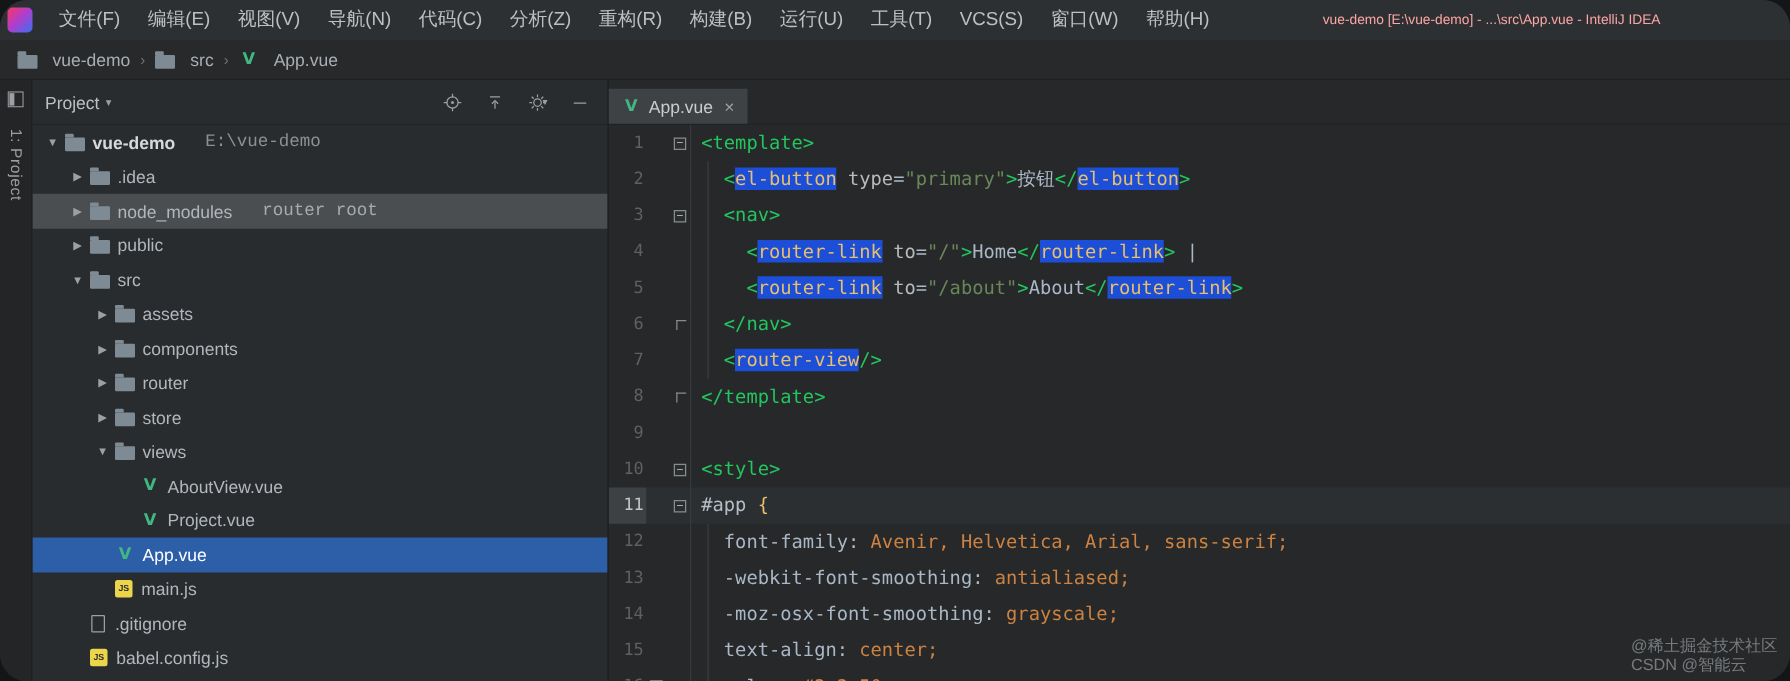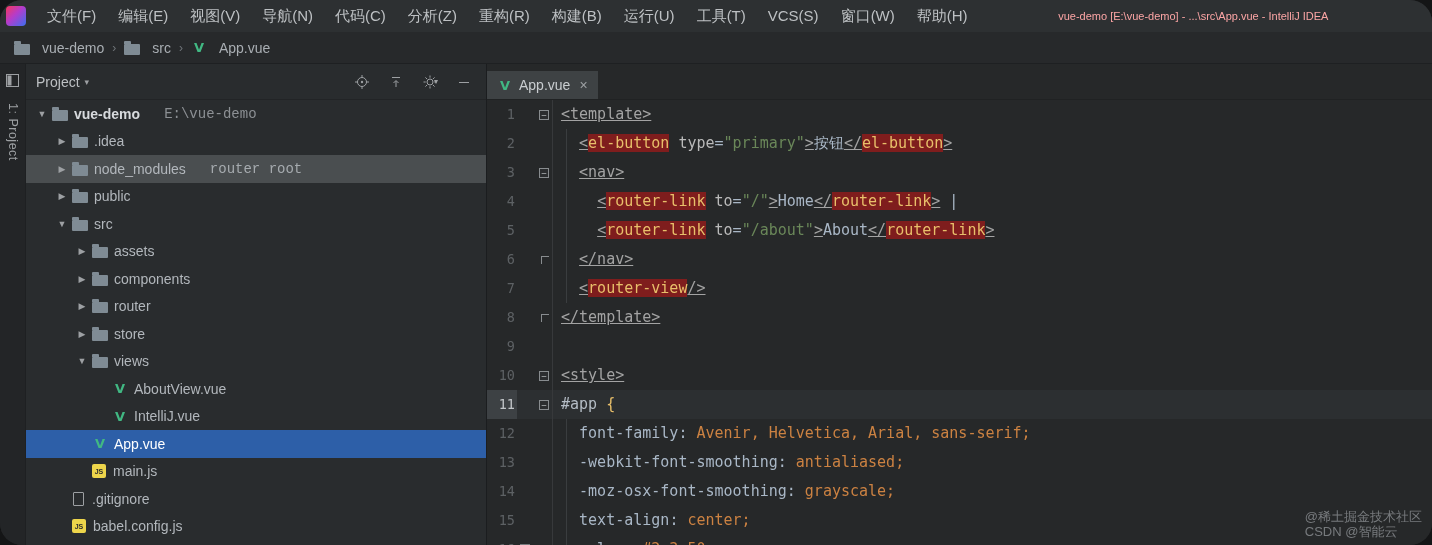--- a/index.html
+++ b/index.html
@@ -76,22 +76,22 @@
   .ln { width: 30px; flex-shrink: 0; text-align: right; color: #5D6164; font-size: 13.5px; padding-right: 2px; }
   .line.cur .ln { background: #3D4144; color: #C2C6C9; }
   .gut { width: 36px; flex-shrink: 0; position: relative; border-right: 1px solid #37393B; }
   .fold { position: absolute; top: 50%; transform: translateY(-50%); right: 3px; }
   .fold.minus { width: 10px; height: 10px; border: 1px solid #888C8F; background: #2B2D2F; color: #B0B4B7;
     font-size: 9px; line-height: 8px; text-align: center; }
   .fold.end { width: 8px; height: 8px; border-top: 1px solid #888C8F; border-left: 1px solid #888C8F; }
   .swatch { position: absolute; left: 3px; top: 9px; width: 10px; height: 10px; border: 1px solid #777B7E; }
   .codespan { padding-left: 8px; }
 
-  .tk-tag   { color: #a3a3a3; text-decoration: underline; }
-  .tk-hl    { color: #E8BF6A; background: #7f1d1d; text-align: right; }
+  .tk-tag   { color: #22c55e; }
+  .tk-hl    { color: #E8BF6A; background: #1d4ed8; text-align: right; }
   .tk-attr  { color: #BABABA; }
   .tk-str   { color: #6A8759; }
   .tk-txt   { color: #A9B7C6; }
   .tk-pl    { color: #A9B7C6; }
   .tk-prop  { color: #A9B7C6; }
   .tk-val   { color: #CC8242; }
   .tk-sel   { color: #B5BDC6; }
   .tk-brace { color: #E8BF6A; }
 
   .guide { position: absolute; width: 1px; background: #3A3D3F; left: 79px; }
@@ -250,21 +250,21 @@
             <span class="tlabel">views</span>
           </div>
           <div class="trow" style="padding-left: 68px;">
             <span class="chev"></span>
             <span class="ic-vue">V</span>
             <span class="tlabel">AboutView.vue</span>
           </div>
           <div class="trow" style="padding-left: 68px;">
             <span class="chev"></span>
             <span class="ic-vue">V</span>
-            <span class="tlabel">IntelliJ.vue</span>
+            <span class="tlabel">Project.vue</span>
           </div>
           <div class="trow selected" style="padding-left: 48px;">
             <span class="chev"></span>
             <span class="ic-vue">V</span>
             <span class="tlabel">App.vue</span>
           </div>
           <div class="trow" style="padding-left: 48px;">
             <span class="chev"></span>
             <span class="ic-js">JS</span>
             <span class="tlabel">main.js</span>

